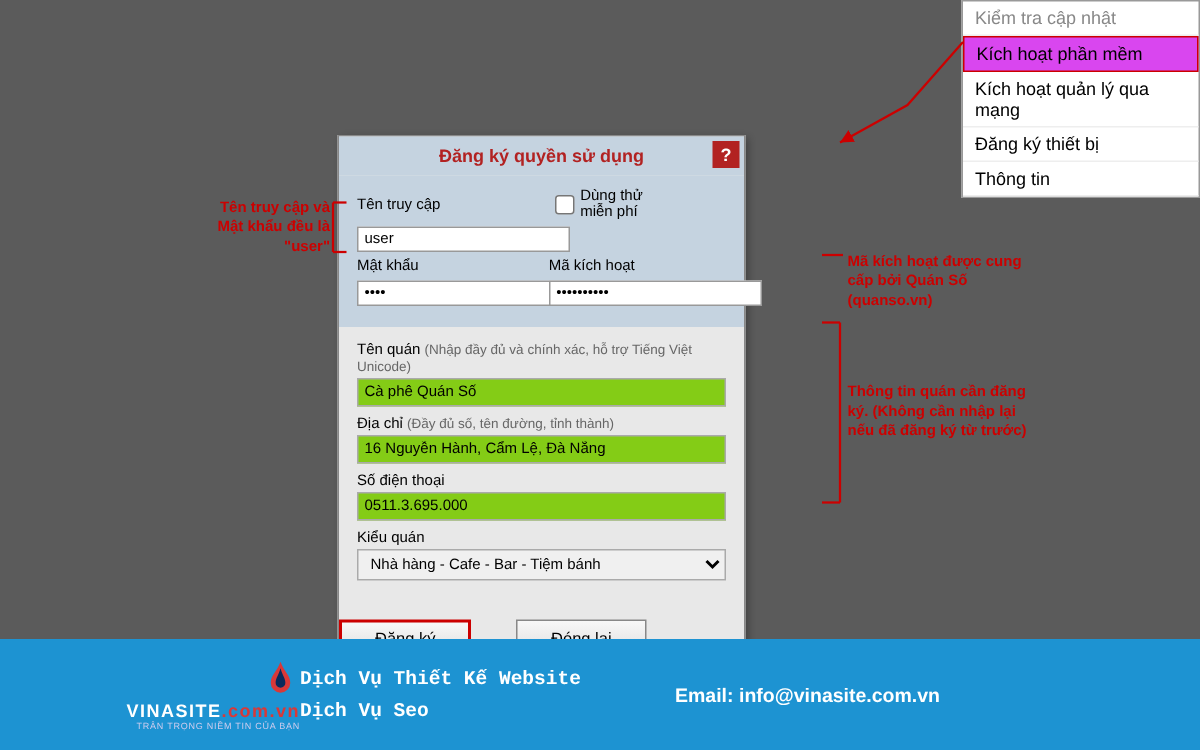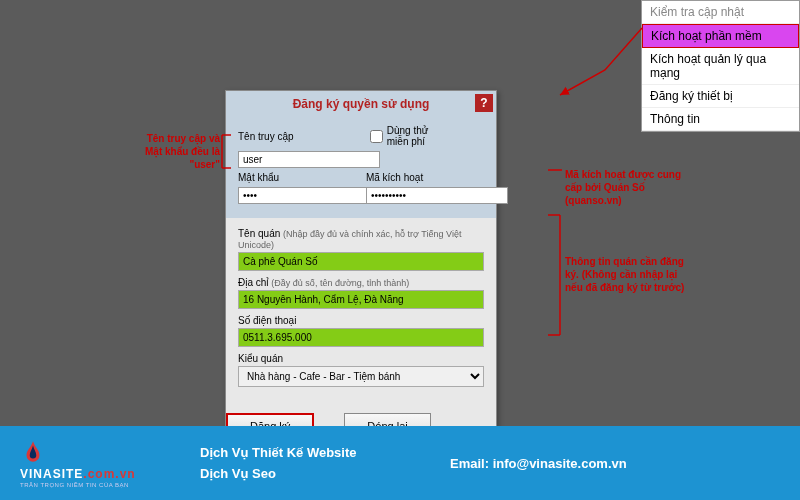--- a/index.html
+++ b/index.html
@@ -34,27 +34,27 @@
 .dialog-buttons { display: flex; justify-content: flex-start; gap: 30px; padding: 10px 0 14px 0; }
 .btn { padding: 5px 22px; font-size: 11px; border: 1px solid #888; background: linear-gradient(#f8f8f8, #ddd); cursor: pointer; }
 .btn.primary { border: 2px solid #c00; }
 
 .annotation { position: absolute; font-size: 10px; font-weight: bold; color: #c00; line-height: 1.3; }
 .annotation-left { top: 132px; left: 140px; width: 80px; text-align: right; }
 .annotation-right1 { top: 168px; left: 565px; width: 120px; }
 .annotation-right2 { top: 255px; left: 565px; width: 130px; }
 
 .footer { position: absolute; bottom: 0; left: 0; width: 800px; height: 74px; background: #1d93d2; color: #fff; display: flex; align-items: center; }
-.logo-area { width: 200px; display: flex; flex-direction: column; align-items: flex-start; padding-left: 20px; }
+.logo-area { width: 200px; display: flex; flex-direction: column; align-items: flex-end; padding-left: 20px; }
 .logo-flame { width: 26px; height: 26px; }
 .logo-text { font-size: 12px; font-weight: bold; letter-spacing: 1px; margin-top: 2px; }
 .logo-text .red { color: #d93838; }
 .logo-sub { font-size: 6px; letter-spacing: 0.5px; margin-top: 1px; color: #cce; }
 .footer-col { font-size: 13px; font-weight: bold; }
-.footer-col1 { width: 250px; }
+.footer-col1 { width: 250px; font-family: Liberation Mono, monospace; }
 .footer-col1 div { margin: 6px 0; }
 .footer-col2 { width: 180px; }
 .footer-col3 { flex: 1; }
 svg.arrow2 { position: absolute; top: 0; left: 0; width: 800px; height: 426px; pointer-events: none; }
 </style>
 </head>
 <body>
 
 <div class="gray-area"></div>
 

